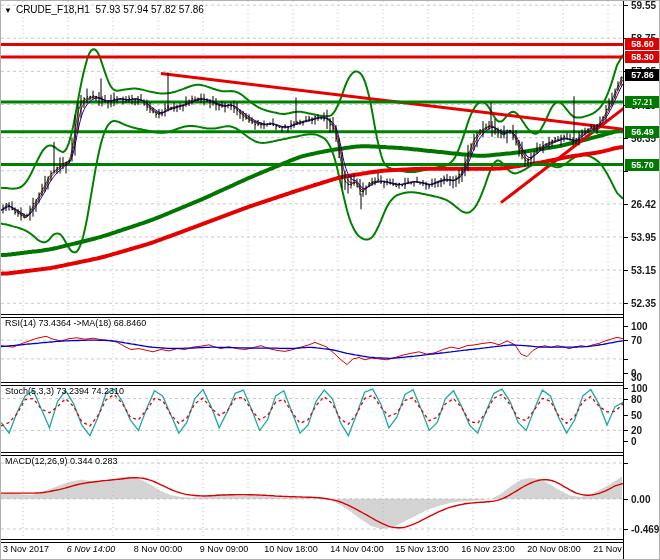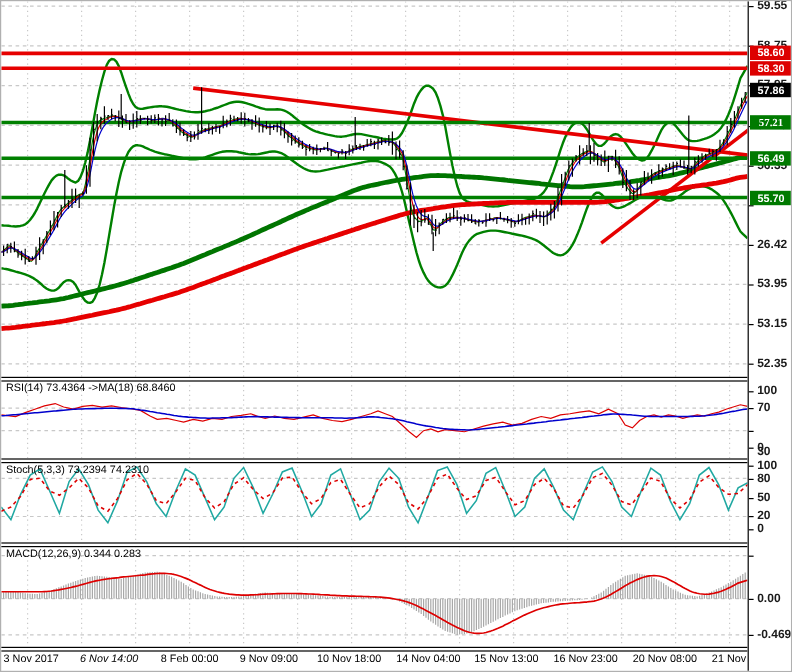--- a/index.html
+++ b/index.html
@@ -16,20 +16,23 @@
   .price-chip{position:absolute;left:1px;width:35px;height:12px;color:#fff;font-size:9px;font-weight:bold;
     text-align:center;line-height:12px;transform:translateY(-50%);z-index:24;}
   #time-axis{position:absolute;left:0;top:540px;width:622px;height:20px;z-index:21;}
   .time-label{position:absolute;top:3px;font-size:9px;color:#000;white-space:nowrap;transform:translateX(-50%);}
   .time-label.start{transform:none;}
 </style>
 </head>
 <body>
 
 <div id="chart-window">
+  <div id="title-bar">
+    <span class="tri">▼</span><span>CRUDE_F18,H1</span>&nbsp;&nbsp;<span>57.93 57.94 57.82 57.86</span>
+  </div>
 
   <svg id="pane-main" class="pane-svg" style="top:0" width="622" height="313">
       <line x1="22" y1="0" x2="22" y2="313" stroke="#c8c8c8" stroke-dasharray="1,3"></line>
       <line x1="67" y1="0" x2="67" y2="313" stroke="#c8c8c8" stroke-dasharray="1,3"></line>
       <line x1="112" y1="0" x2="112" y2="313" stroke="#c8c8c8" stroke-dasharray="1,3"></line>
       <line x1="157" y1="0" x2="157" y2="313" stroke="#c8c8c8" stroke-dasharray="1,3"></line>
       <line x1="202" y1="0" x2="202" y2="313" stroke="#c8c8c8" stroke-dasharray="1,3"></line>
       <line x1="247" y1="0" x2="247" y2="313" stroke="#c8c8c8" stroke-dasharray="1,3"></line>
       <line x1="292" y1="0" x2="292" y2="313" stroke="#c8c8c8" stroke-dasharray="1,3"></line>
       <line x1="337" y1="0" x2="337" y2="313" stroke="#c8c8c8" stroke-dasharray="1,3"></line>
@@ -189,21 +192,21 @@
       <div class="price-chip" style="top: 43.4722px; background: rgb(221, 0, 0);">58.60</div>
       <div class="price-chip" style="top: 55.8929px; background: rgb(221, 0, 0);">58.30</div>
       <div class="price-chip" style="top: 101.021px; background: rgb(0, 122, 0); font-family: Liberation Serif, serif;">57.21</div>
       <div class="price-chip" style="top: 130.831px; background: rgb(0, 122, 0);">56.49</div>
       <div class="price-chip" style="top: 163.538px; background: rgb(0, 122, 0);">55.70</div>
       <div class="price-chip" style="top: 74.1098px; background: rgb(0, 0, 0);">57.86</div>
     </div>
   <div id="time-axis">
       <div class="time-label start" style="left: 2px;">3 Nov 2017</div>
       <div class="time-label" style="left: 90px; font-style: italic;">6 Nov 14:00</div>
-      <div class="time-label" style="left: 157px;">8 Feb 00:00</div>
+      <div class="time-label" style="left: 157px;">8 Nov 00:00</div>
       <div class="time-label" style="left: 223px;">9 Nov 09:00</div>
       <div class="time-label" style="left: 290px;">10 Nov 18:00</div>
       <div class="time-label" style="left: 356px;">14 Nov 04:00</div>
       <div class="time-label" style="left: 421px;">15 Nov 13:00</div>
       <div class="time-label" style="left: 487px;">16 Nov 23:00</div>
       <div class="time-label" style="left: 553px;">20 Nov 08:00</div>
       <div class="time-label" style="left: 619px;">21 Nov 17:00</div>
     </div>
 </div>
 

